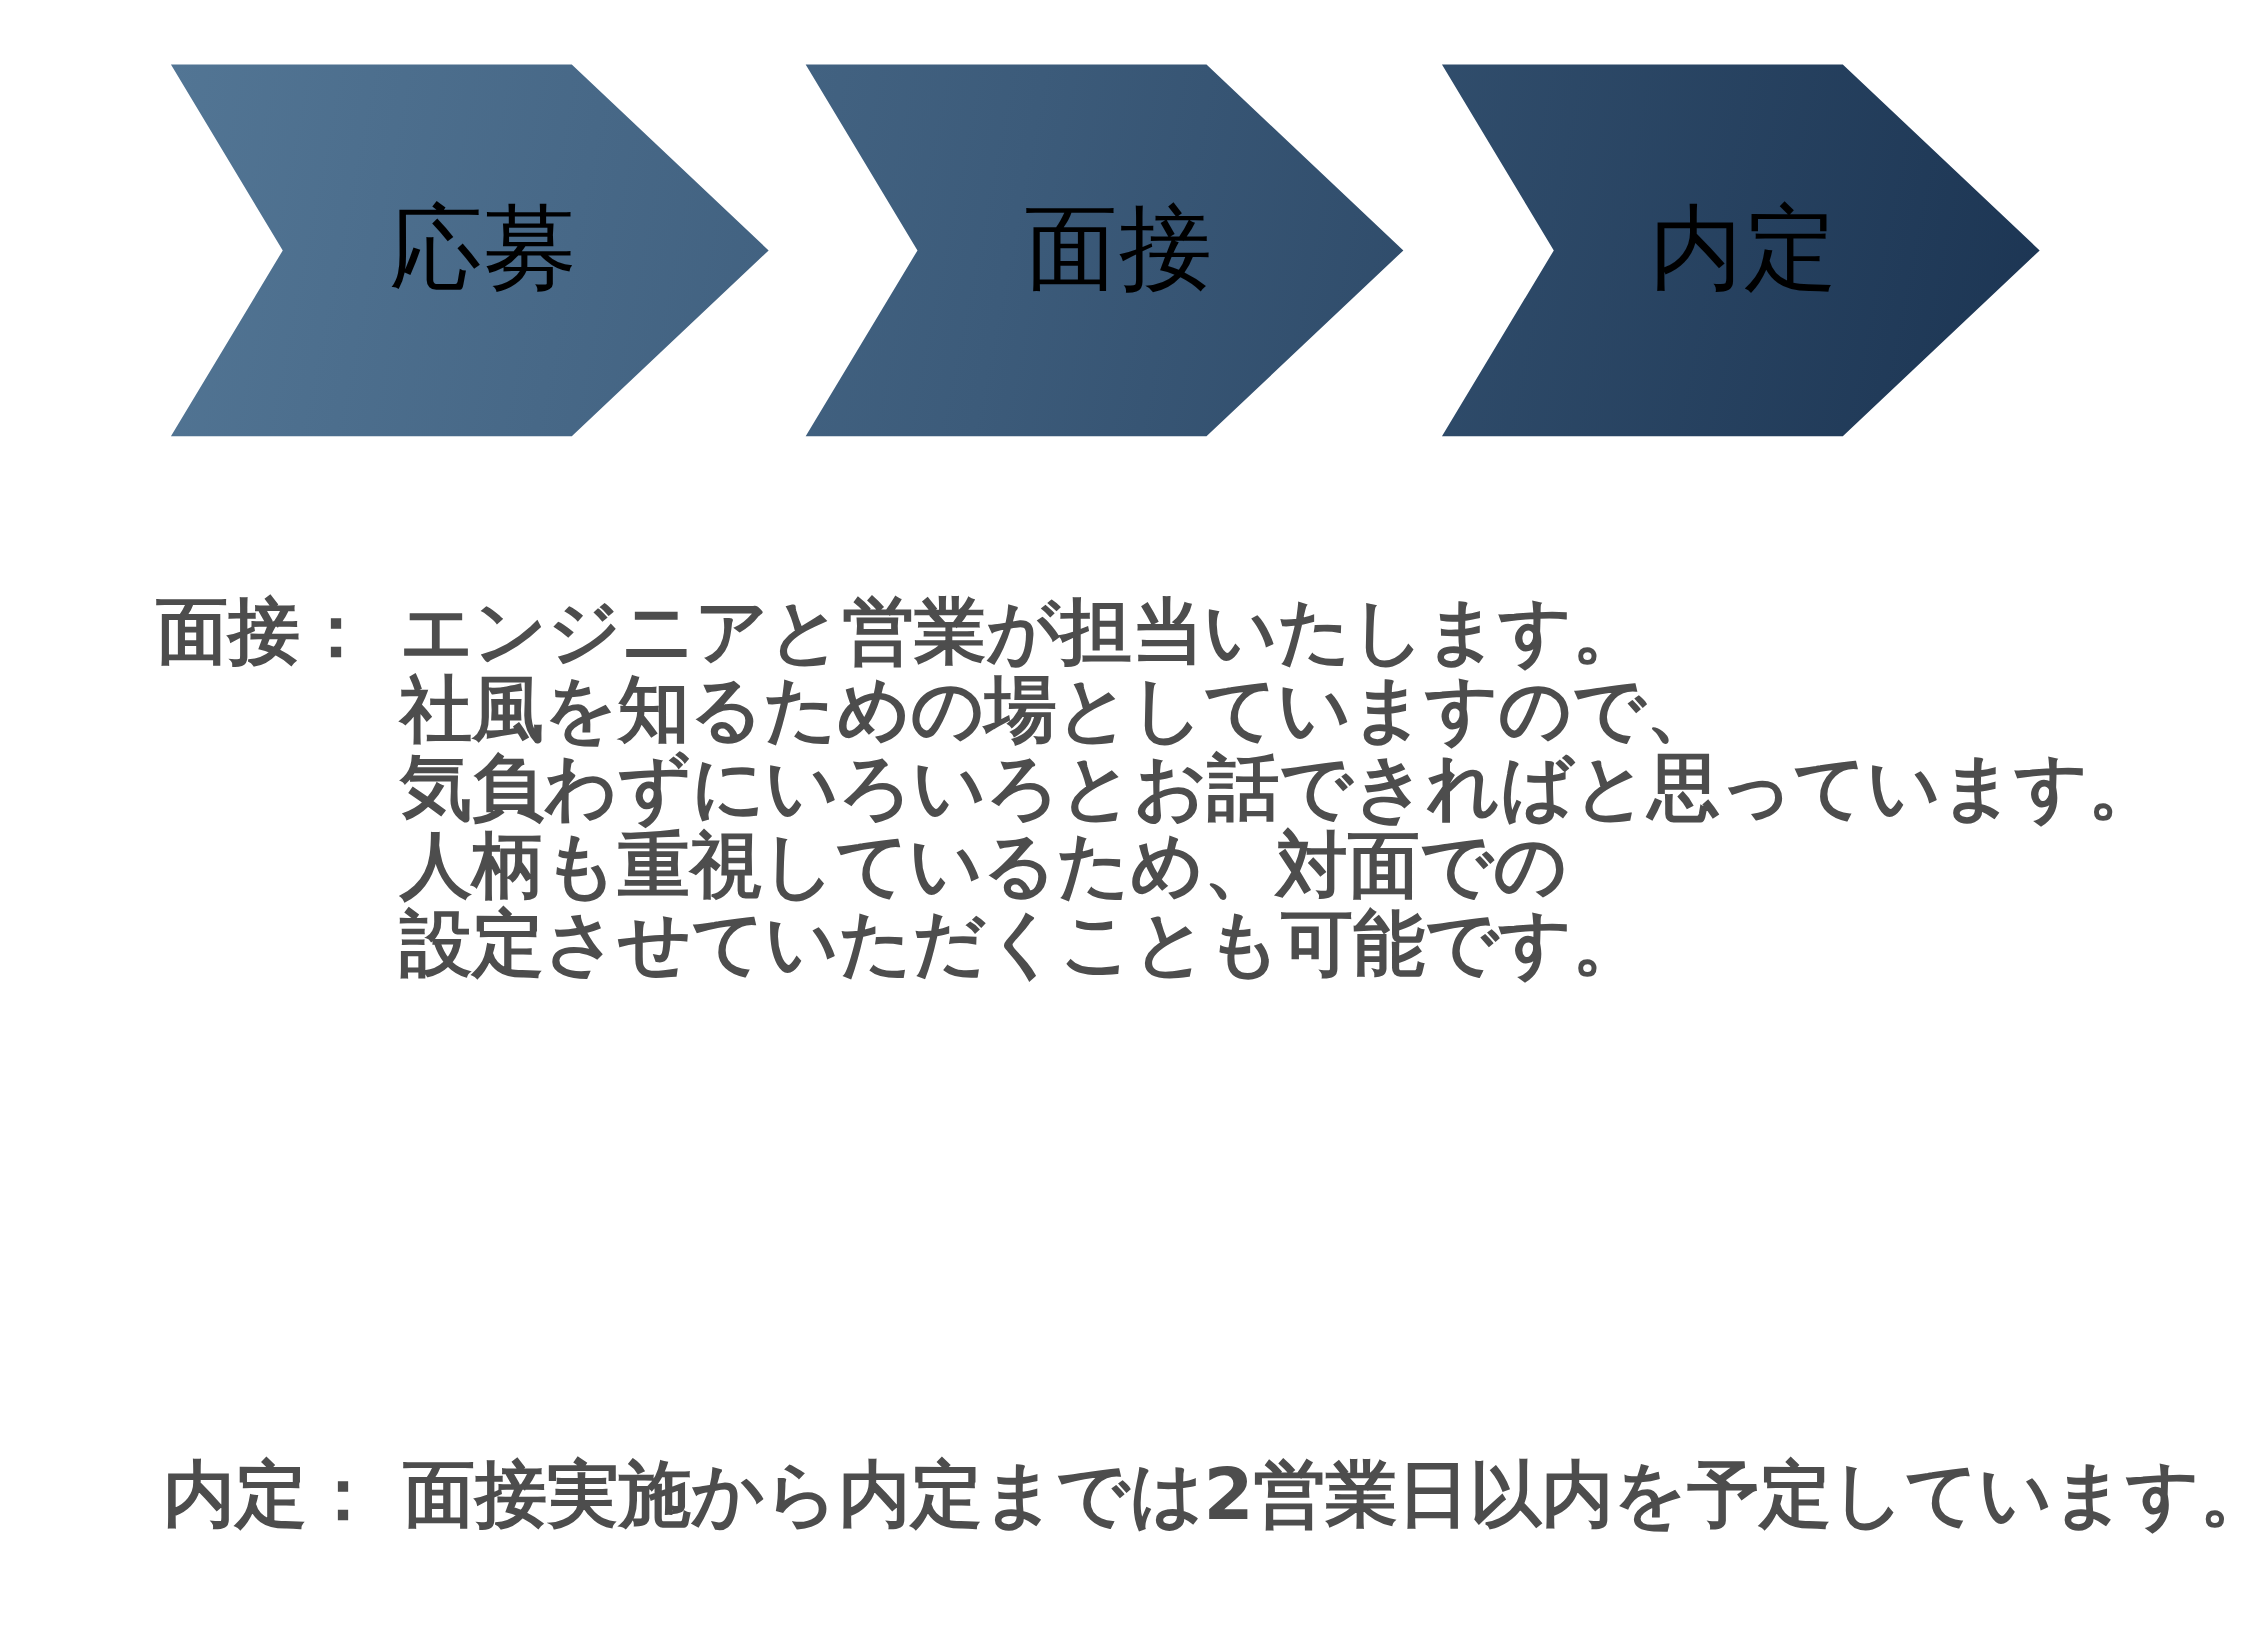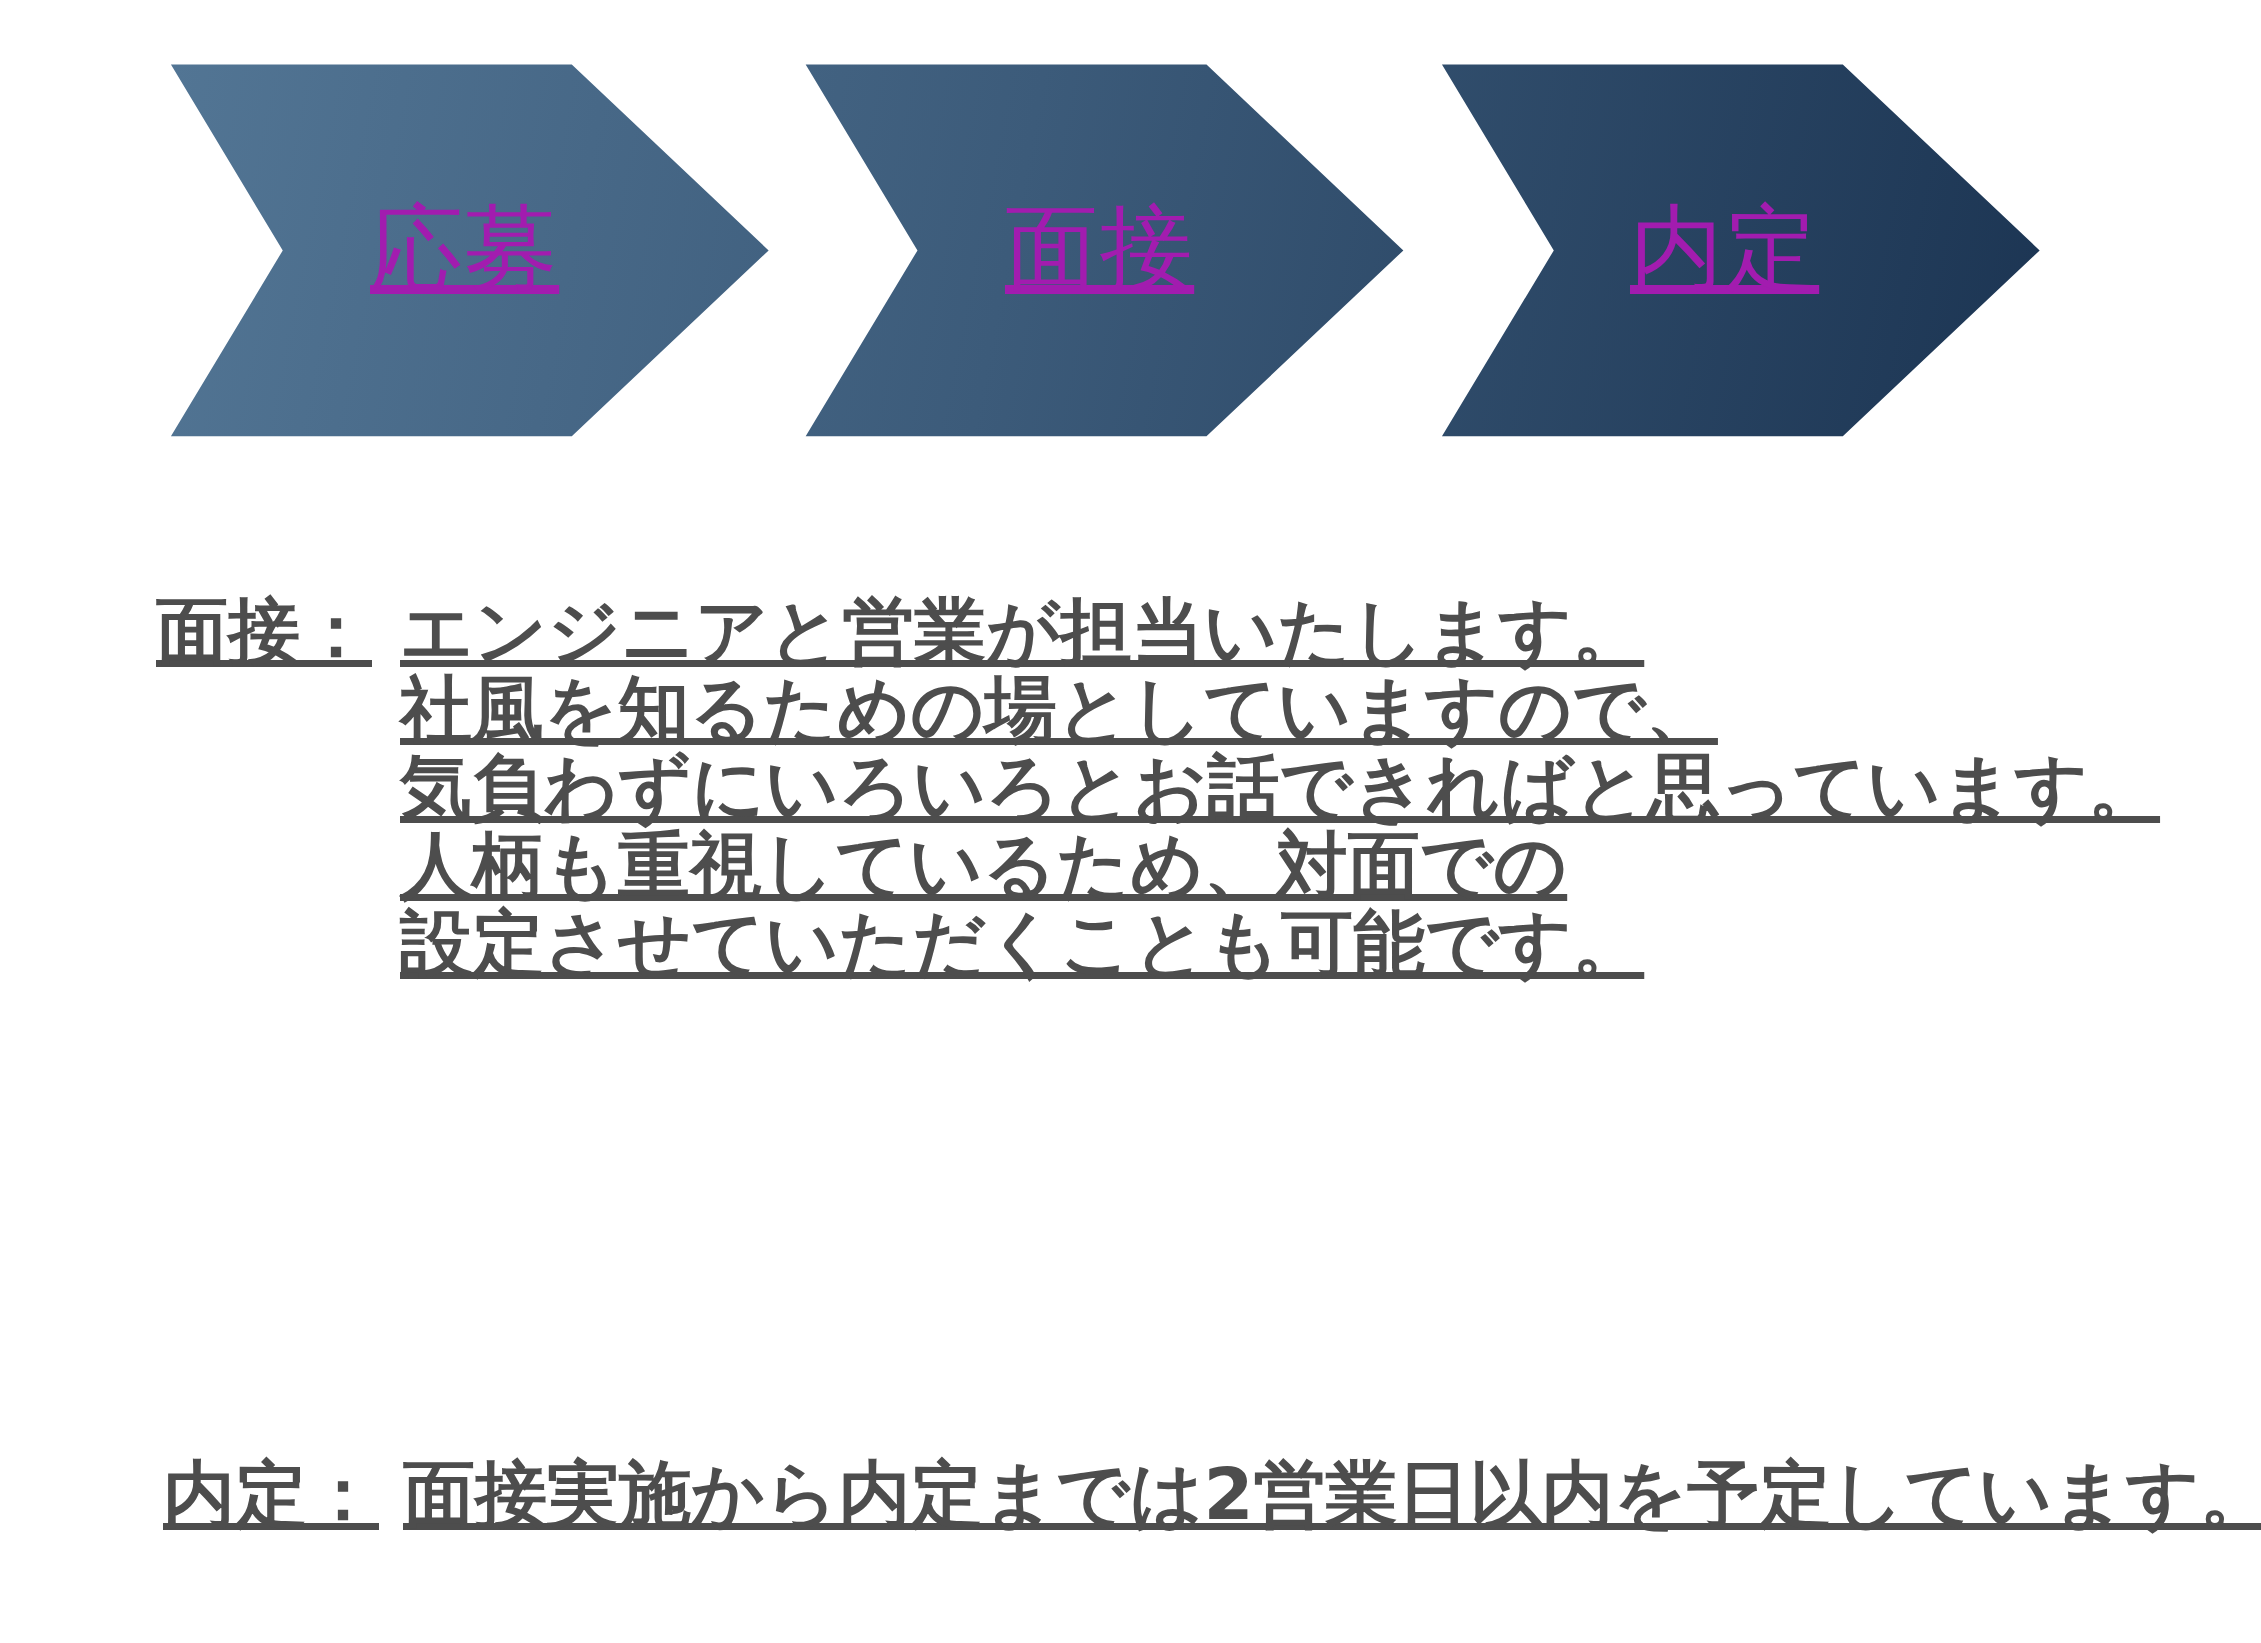--- a/index.html
+++ b/index.html
@@ -25,38 +25,36 @@
     position: absolute;
     left: 0;
     top: 0;
   }
   .step-label {
     position: absolute;
     top: 189px;
     height: 118px;
     line-height: 118px;
     font-size: 93px;
-    color: #a21caf;
-    text-align: left;
+    color: #000000;
+    text-align: center;
     white-space: nowrap;
     letter-spacing: 1.6px;
-    text-decoration: underline;
   }
   .step-1 { left: 370px; width: 228px; }
   .step-2 { left: 1005px; width: 228px; }
   .step-3 { left: 1630px; width: 228px; }
 
   .body-text {
     position: absolute;
     color: #4d4d4d;
     font-size: 72px;
     line-height: 78px;
     white-space: nowrap;
     font-weight: bold;
-    text-decoration: underline;
   }
   .label-interview {
     left: 156px;
     top: 592px;
   }
   .content-interview {
     left: 400px;
     top: 592px;
   }
   .content-interview .line {

